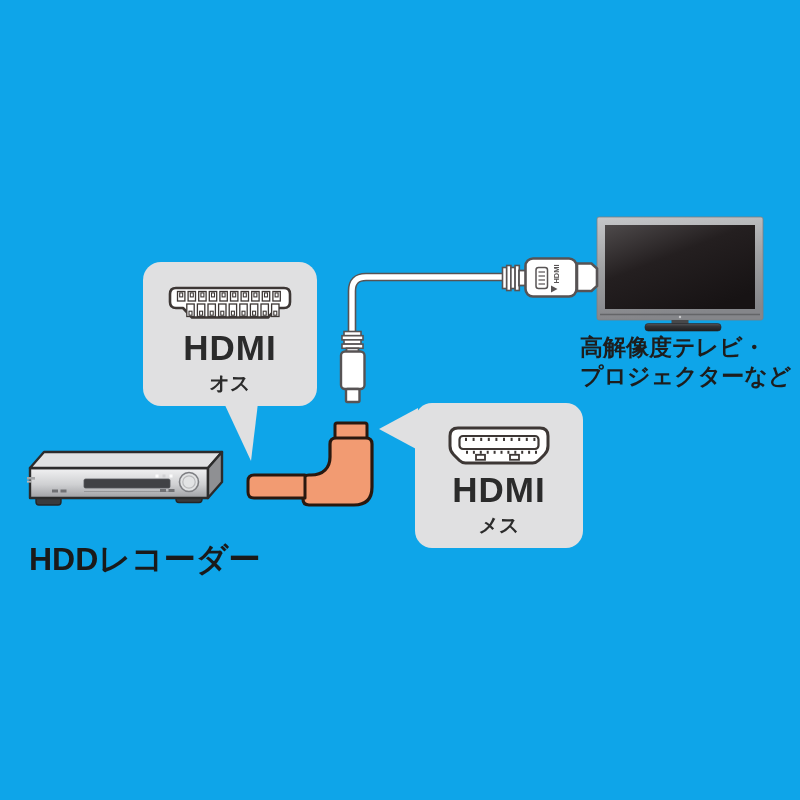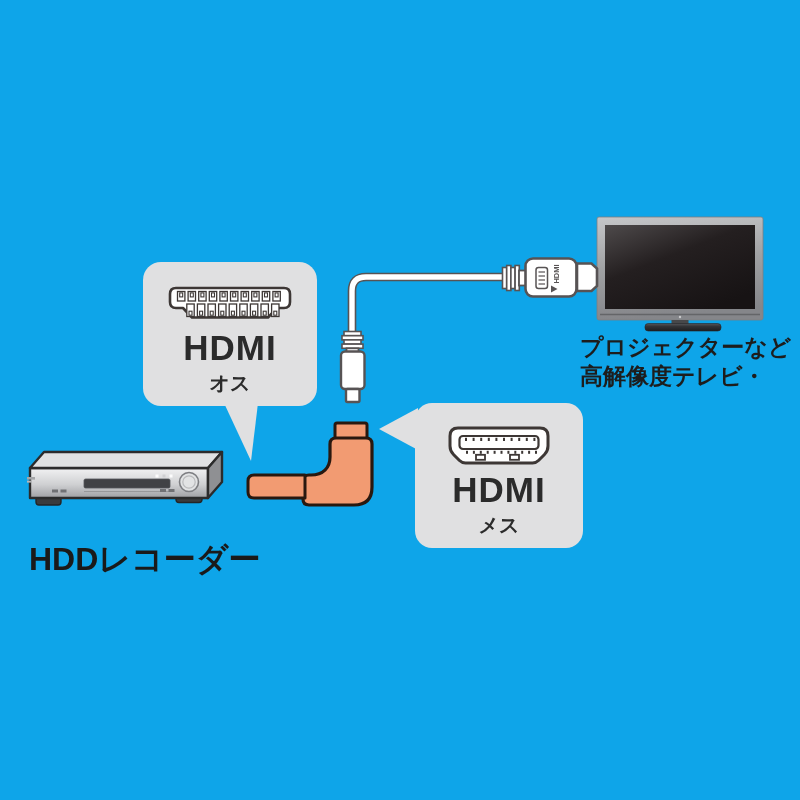--- a/index.html
+++ b/index.html
@@ -201,19 +201,19 @@
     <div class="t1">HDMI</div>
     <div class="t2">オス</div>
   </div>
 
   <div class="label callout-label c2">
     <div class="t1">HDMI</div>
     <div class="t2">メス</div>
   </div>
 
   <div class="label tv-caption">
+    <div>高解像度テレビ・</div>
     <div>プロジェクターなど</div>
-    <div>高解像度テレビ・</div>
   </div>
 
   <div class="label recorder-caption">HDDレコーダー</div>
 
 </div>
 
 </body></html>

